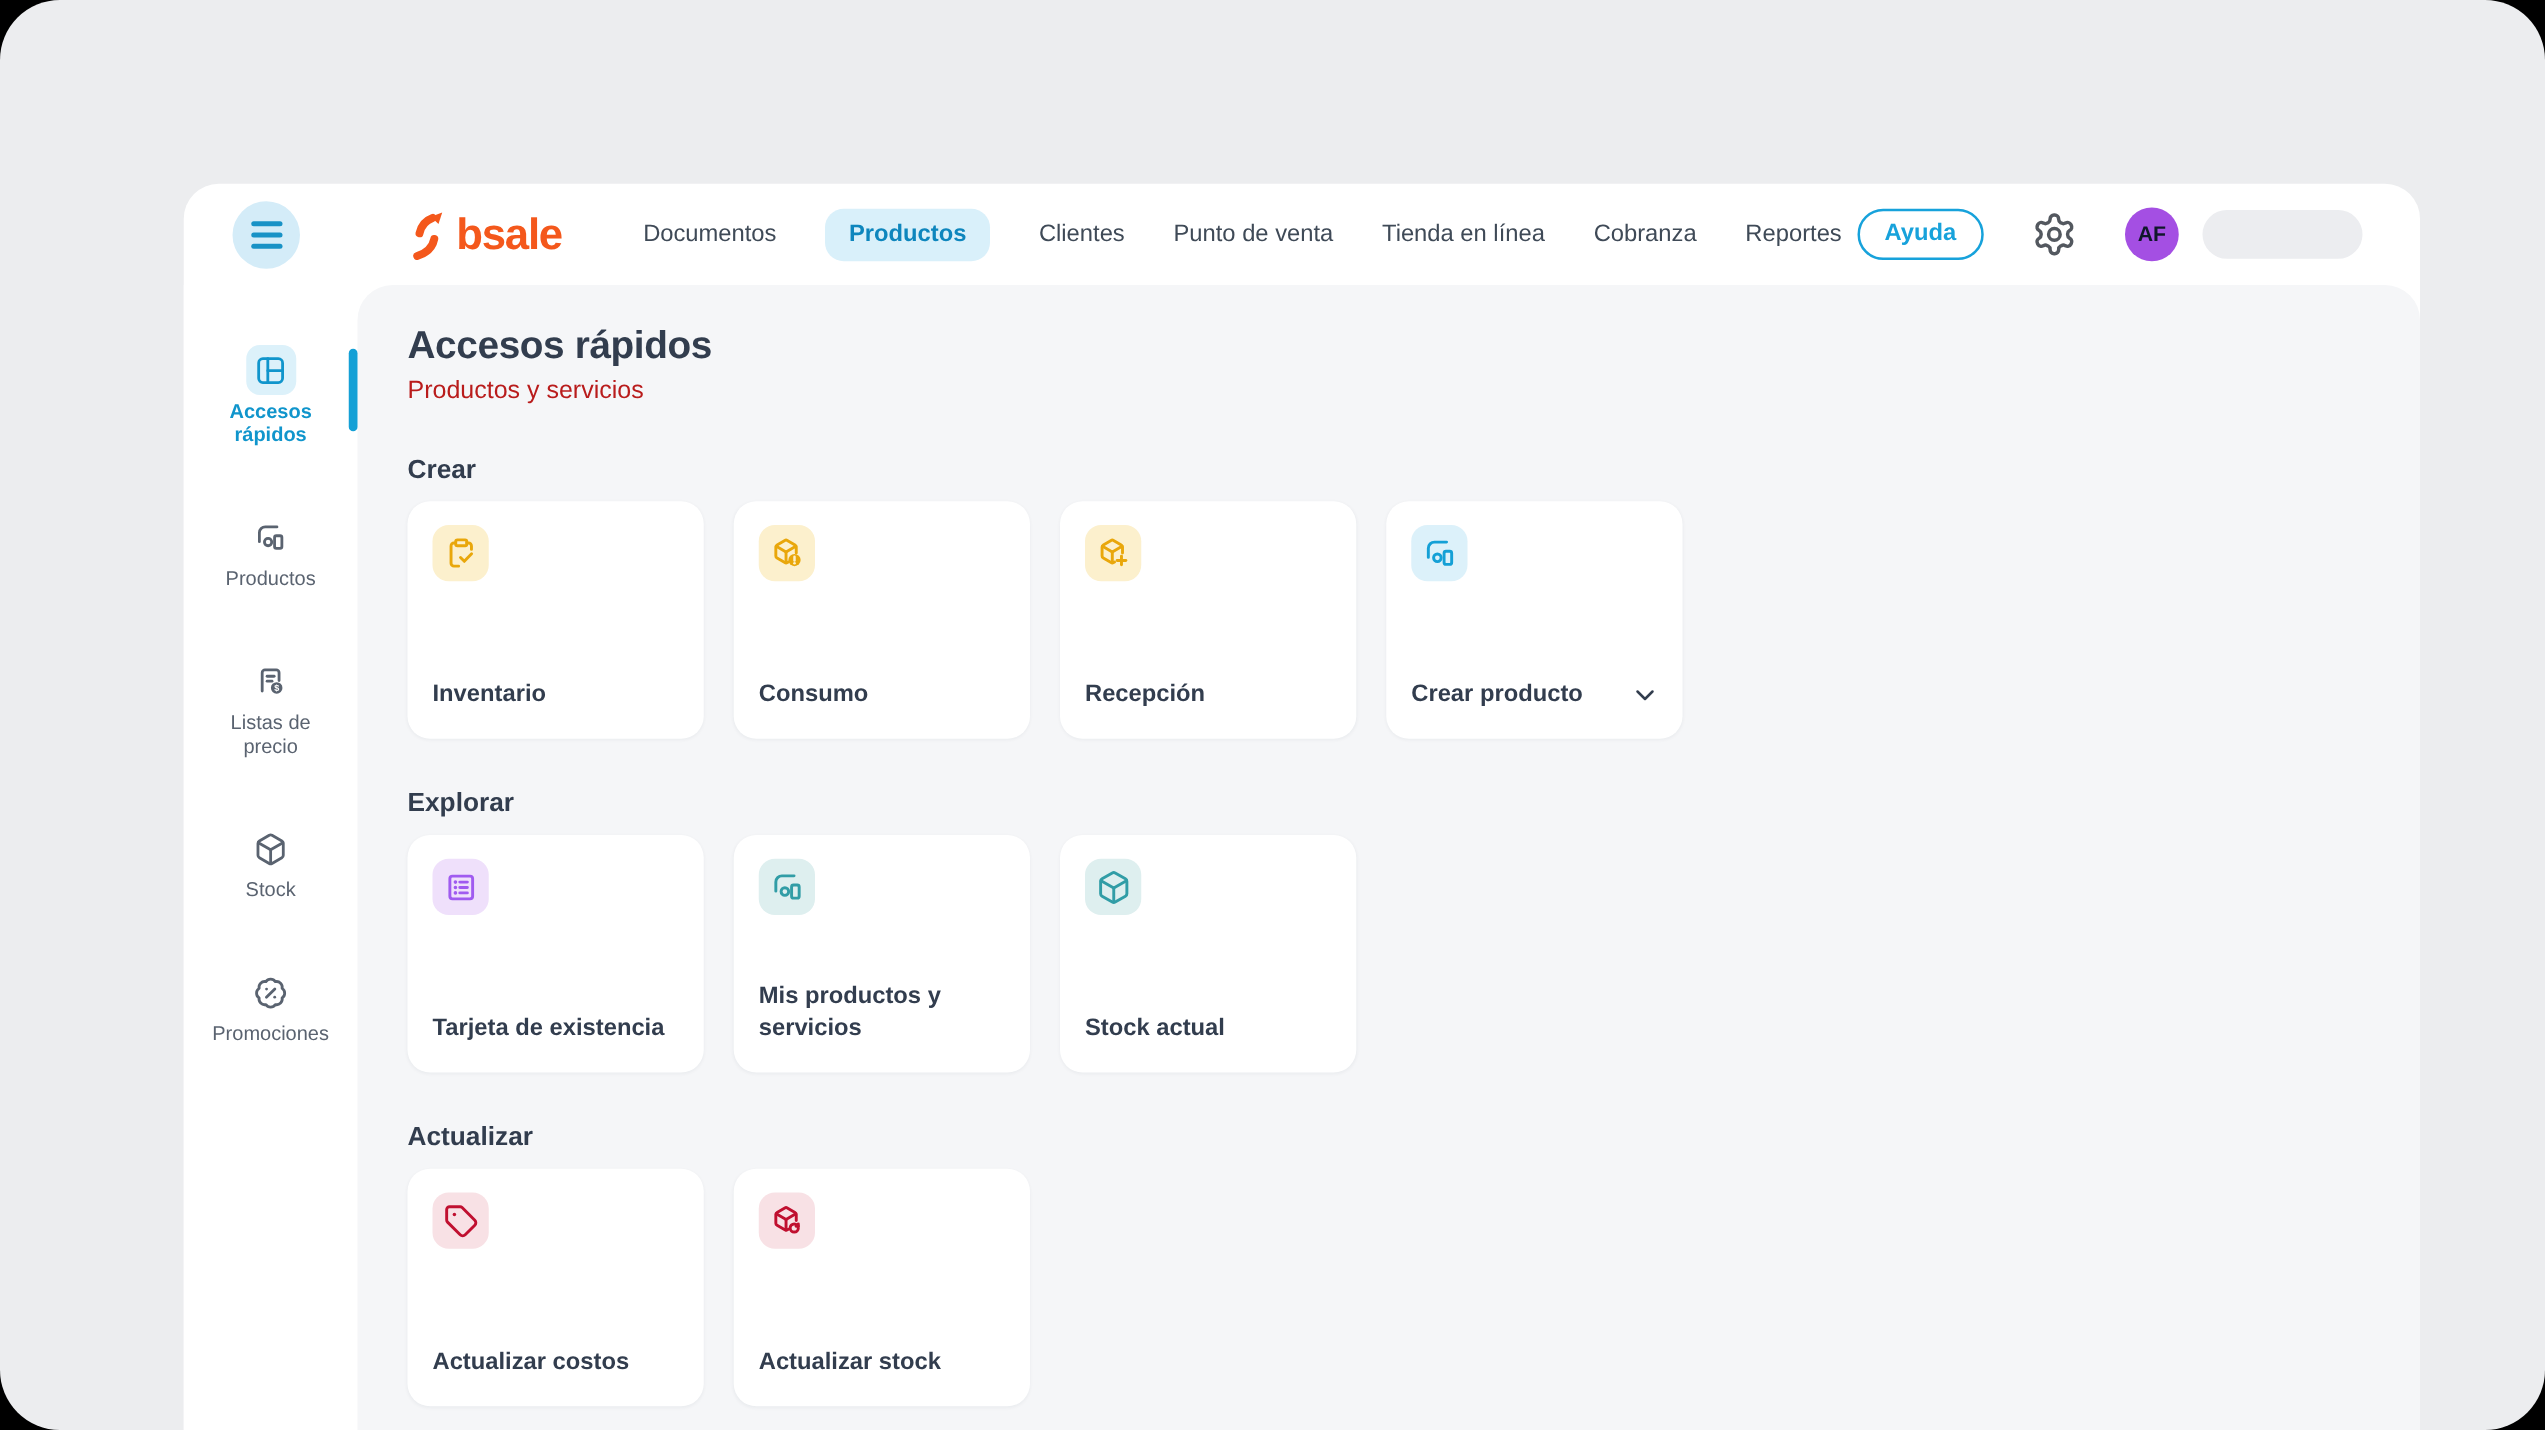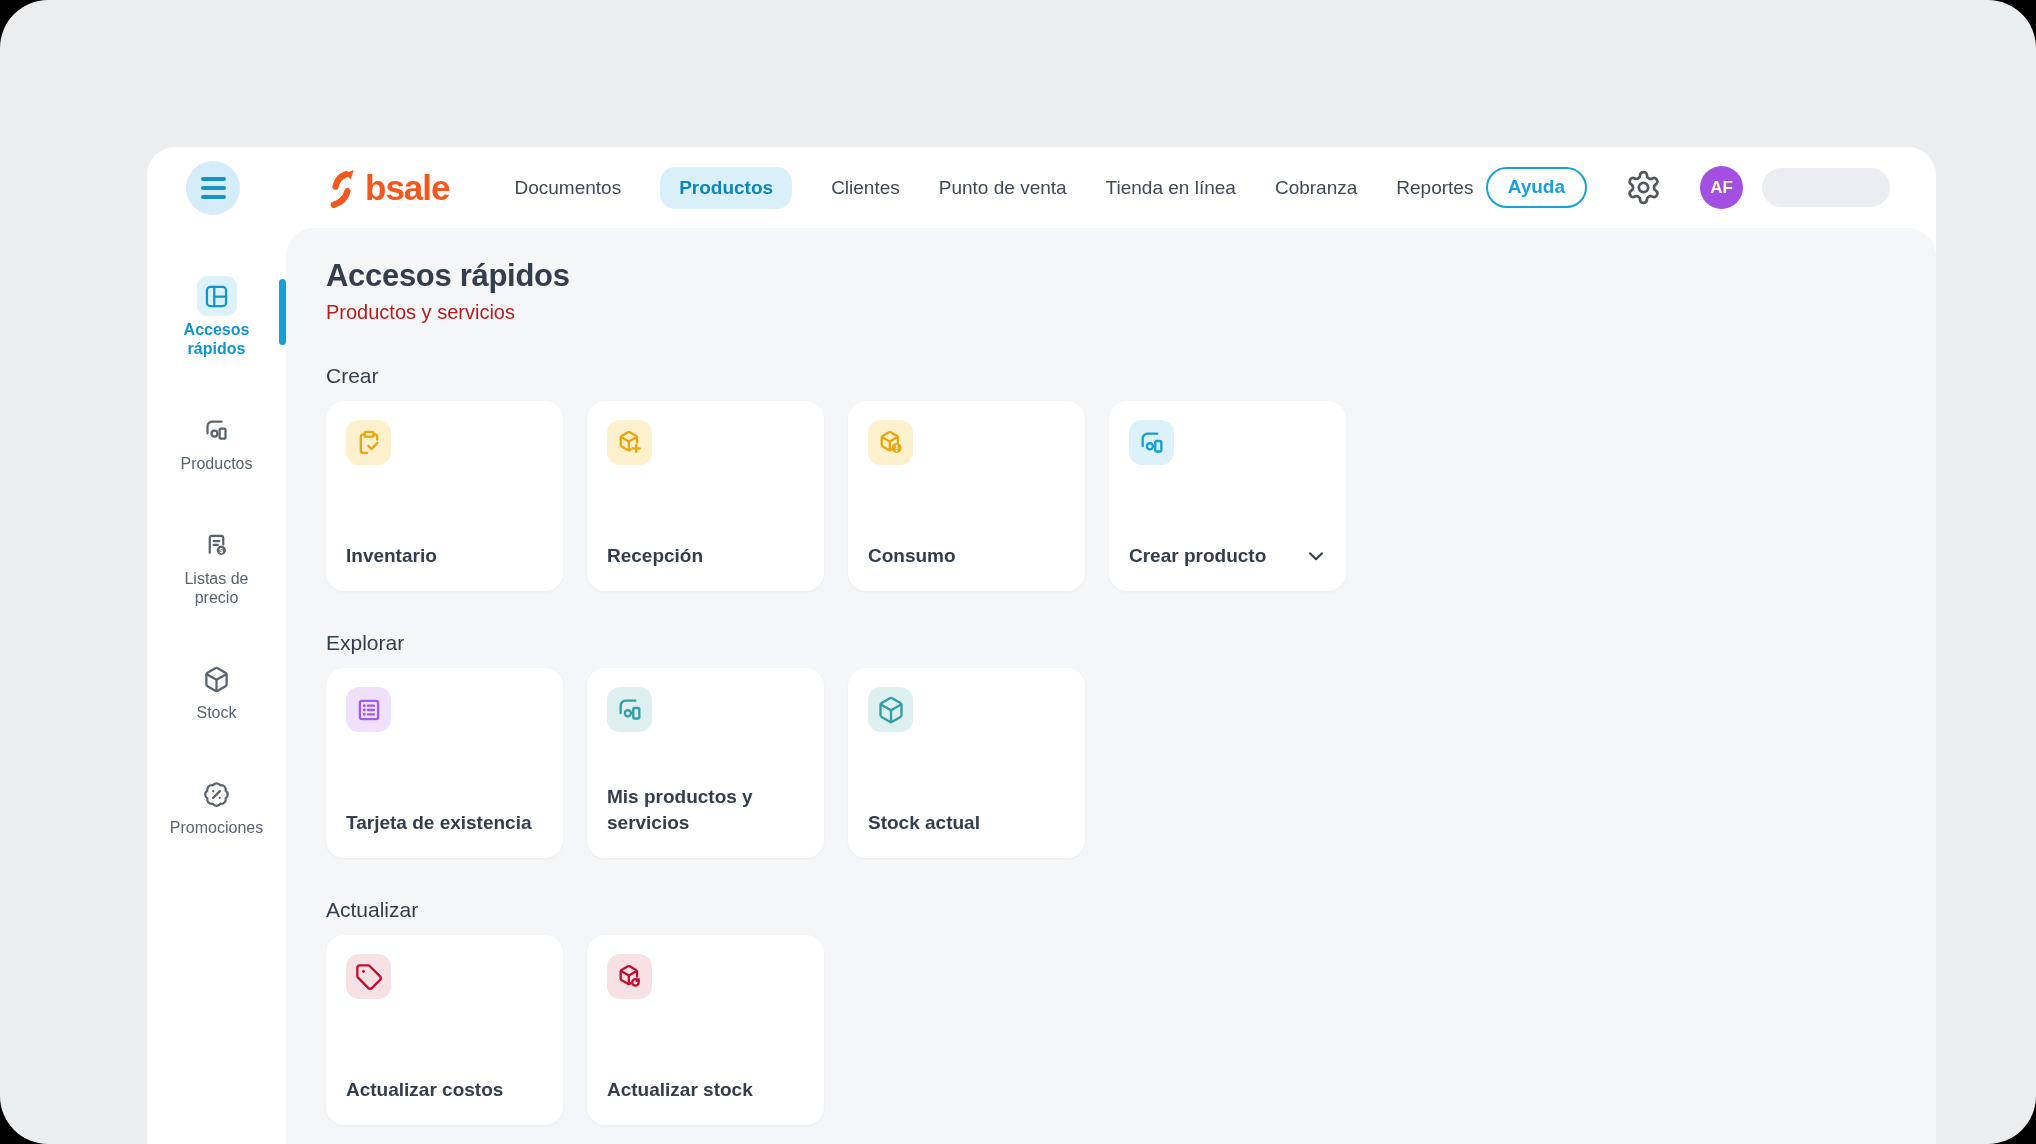--- a/index.html
+++ b/index.html
@@ -34,40 +34,40 @@
   .logo svg { width: 33px; height: 40px; }
   .logo-text { font-size: 35px; font-weight: 700; color: var(--brand-orange); letter-spacing: -1px; }
   .nav { display: flex; align-items: center; gap: 39px; margin-left: 54px; font-size: 19px; color: #3F4A57; }
   .nav-item { cursor: pointer; white-space: nowrap; }
   .nav-item.active { background: var(--nav-active-bg); color: var(--nav-active-text); font-weight: 700; padding: 10px 19px; border-radius: 15px; }
   .help-btn { margin-left: auto; border: 2px solid var(--help-border); color: var(--help-border); font-weight: 700;
     font-size: 19px; border-radius: 22px; padding: 7px 20px 8px; background: #fff; cursor: pointer; white-space: nowrap; }
   .gear-btn { margin-left: 27px; width: 37px; height: 37px; color: #53585F; cursor: pointer; flex: none; }
   .gear-btn svg { width: 37px; height: 37px; }
   .avatar { margin-left: 27px; width: 43px; height: 43px; border-radius: 50%; background: var(--avatar-bg);
-    color: #fef9c3; font-weight: 700; font-size: 17px; display: flex; align-items: center; justify-content: center; flex: none; cursor: pointer; }
+    color: #0f172a; font-weight: 700; font-size: 17px; display: flex; align-items: center; justify-content: center; flex: none; cursor: pointer; }
   .user-pill { margin-left: 8px; width: 128px; height: 39px; border-radius: 20px; background: #ECEDF0; cursor: pointer; flex: none; }
   
   .sidebar { grid-row: 2; grid-column: 1; display: flex; flex-direction: column; align-items: center;
     padding-top: 48px; gap: 52px; background: #fff; }
   .side-item { position: relative; width: 100%; display: flex; flex-direction: column; align-items: center;
     color: var(--sidebar-text); cursor: pointer; }
   .side-icon { width: 40px; height: 40px; border-radius: 11px; display: flex; align-items: center; justify-content: center; }
   .side-icon svg { width: 27px; height: 27px; }
   .side-label { margin-top: 4px; width: 100px; text-align: center; font-size: 16px; line-height: 19px; }
   .side-item.active { color: #1095CC; }
   .side-item.active .side-icon { background: #DCF1FA; }
   .side-item.active .side-label { font-weight: 700; }
   .active-bar { position: absolute; right: 0; top: 3px; width: 7px; height: 66px; border-radius: 4px; background: var(--brand-blue); }
   
   .content { grid-row: 2; grid-column: 2; background: var(--content-bg); border-radius: 28px 28px 0 0;
     padding: 30px 40px 40px; overflow: hidden; }
   .page-title { font-size: 31px; font-weight: 700; color: var(--card-title); letter-spacing: -0.3px; }
   .page-subtitle { margin-top: 7px; font-size: 20px; color: #b91c1c; }
-  .section-title { margin: 40px 0 13px; font-size: 21px; font-weight: 400; color: var(--card-title); }
+  .section-title { margin: 40px 0 13px; font-size: 21px; font-weight: 700; color: var(--card-title); }
   .cards { display: flex; gap: 24px; }
   .card { position: relative; width: 237px; height: 190px; background: #fff; border-radius: 18px;
     padding: 19px 20px; box-shadow: 0 1px 3px rgba(20,30,50,.05); cursor: pointer; }
   .icon-box { width: 45px; height: 45px; border-radius: 13px; display: flex; align-items: center; justify-content: center; }
   .icon-box svg { width: 28px; height: 28px; }
   .card-label { position: absolute; left: 20px; right: 18px; bottom: 22px; display: flex; align-items: center;
     justify-content: space-between; font-size: 19px; font-weight: 700; color: var(--card-title); line-height: 26px; }
   .chev { width: 24px; height: 24px; color: var(--card-title); flex: none; }
   .chev svg { width: 24px; height: 24px; }
   .i { display: inline-flex; }
@@ -188,41 +188,41 @@
                 <div class="card-label">
                   <span>Inventario</span>
                 </div>
               </div>
               <div class="card">
                 <span class="icon-box" style="background:#FCF0CD;color:#E9A70B">
                   <svg viewBox="0 0 24 24" fill="none" stroke="currentColor" stroke-width="2" stroke-linecap="round" stroke-linejoin="round">
                     <path d="M18 11.5V7.4a1.7 1.7 0 0 0-.85-1.47l-5.3-3.06a1.7 1.7 0 0 0-1.7 0l-5.3 3.06A1.7 1.7 0 0 0 4 7.4v6.1a1.7 1.7 0 0 0 .85 1.48l5.3 3.06a1.7 1.7 0 0 0 1.7 0l.7-.4"></path>
                     <path d="M4.3 6.9 11 10.75 17.7 6.9"></path>
                     <path d="M11 18.1v-7.3"></path>
-                    <path d="M17.3 13.6v6"></path>
-                    <path d="M14.3 16.6h6"></path>
-                  </svg>
-                </span>
-                <div class="card-label">
-                  <span>Recepción</span>
+                    <circle cx="16.8" cy="16.3" r="4.2" fill="currentColor" stroke="none"></circle>
+                    <path d="M16.8 14.1v2.6" stroke="#FCF0CD" stroke-width="1.7"></path>
+                    <circle cx="16.8" cy="18.5" r=".9" fill="#FCF0CD" stroke="none"></circle>
+                  </svg>
+                </span>
+                <div class="card-label">
+                  <span>Consumo</span>
                 </div>
               </div>
               <div class="card">
                 <span class="icon-box" style="background:#FCF0CD;color:#E9A70B">
                   <svg viewBox="0 0 24 24" fill="none" stroke="currentColor" stroke-width="2" stroke-linecap="round" stroke-linejoin="round">
                     <path d="M18 11.5V7.4a1.7 1.7 0 0 0-.85-1.47l-5.3-3.06a1.7 1.7 0 0 0-1.7 0l-5.3 3.06A1.7 1.7 0 0 0 4 7.4v6.1a1.7 1.7 0 0 0 .85 1.48l5.3 3.06a1.7 1.7 0 0 0 1.7 0l.7-.4"></path>
                     <path d="M4.3 6.9 11 10.75 17.7 6.9"></path>
                     <path d="M11 18.1v-7.3"></path>
-                    <circle cx="16.8" cy="16.3" r="4.2" fill="currentColor" stroke="none"></circle>
-                    <path d="M16.8 14.1v2.6" stroke="#FCF0CD" stroke-width="1.7"></path>
-                    <circle cx="16.8" cy="18.5" r=".9" fill="#FCF0CD" stroke="none"></circle>
-                  </svg>
-                </span>
-                <div class="card-label">
-                  <span>Consumo</span>
+                    <path d="M17.3 13.6v6"></path>
+                    <path d="M14.3 16.6h6"></path>
+                  </svg>
+                </span>
+                <div class="card-label">
+                  <span>Recepción</span>
                 </div>
               </div>
               <div class="card">
                 <span class="icon-box" style="background:#DCF1FA;color:#14A0D6">
                   <svg viewBox="0 0 24 24" fill="none" stroke="currentColor" stroke-width="2" stroke-linecap="round" stroke-linejoin="round">
                     <path d="M4 14.5V8.2C4 5.9 5.9 4 8.2 4h8.3"></path>
                     <circle cx="10.2" cy="14.8" r="2.6"></circle>
                     <rect x="14.8" y="10.3" width="5.2" height="9" rx="1.3"></rect>
                   </svg>
                 </span>

